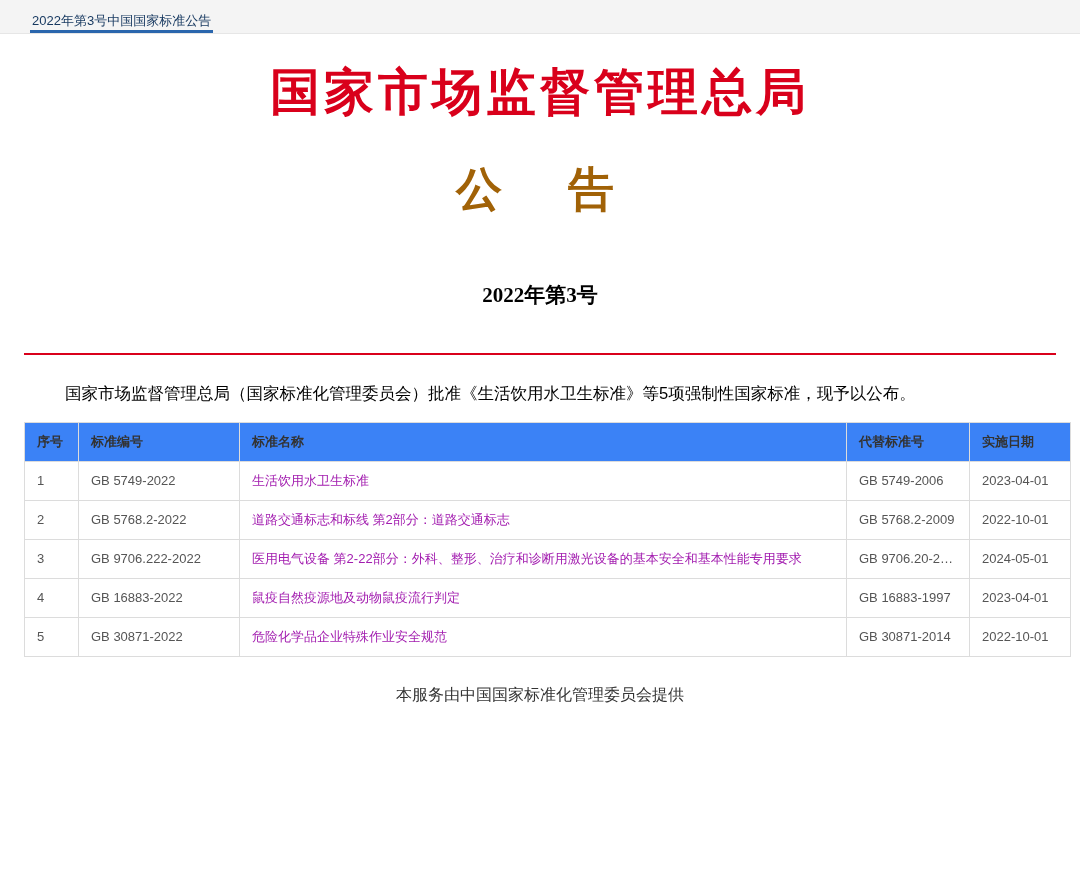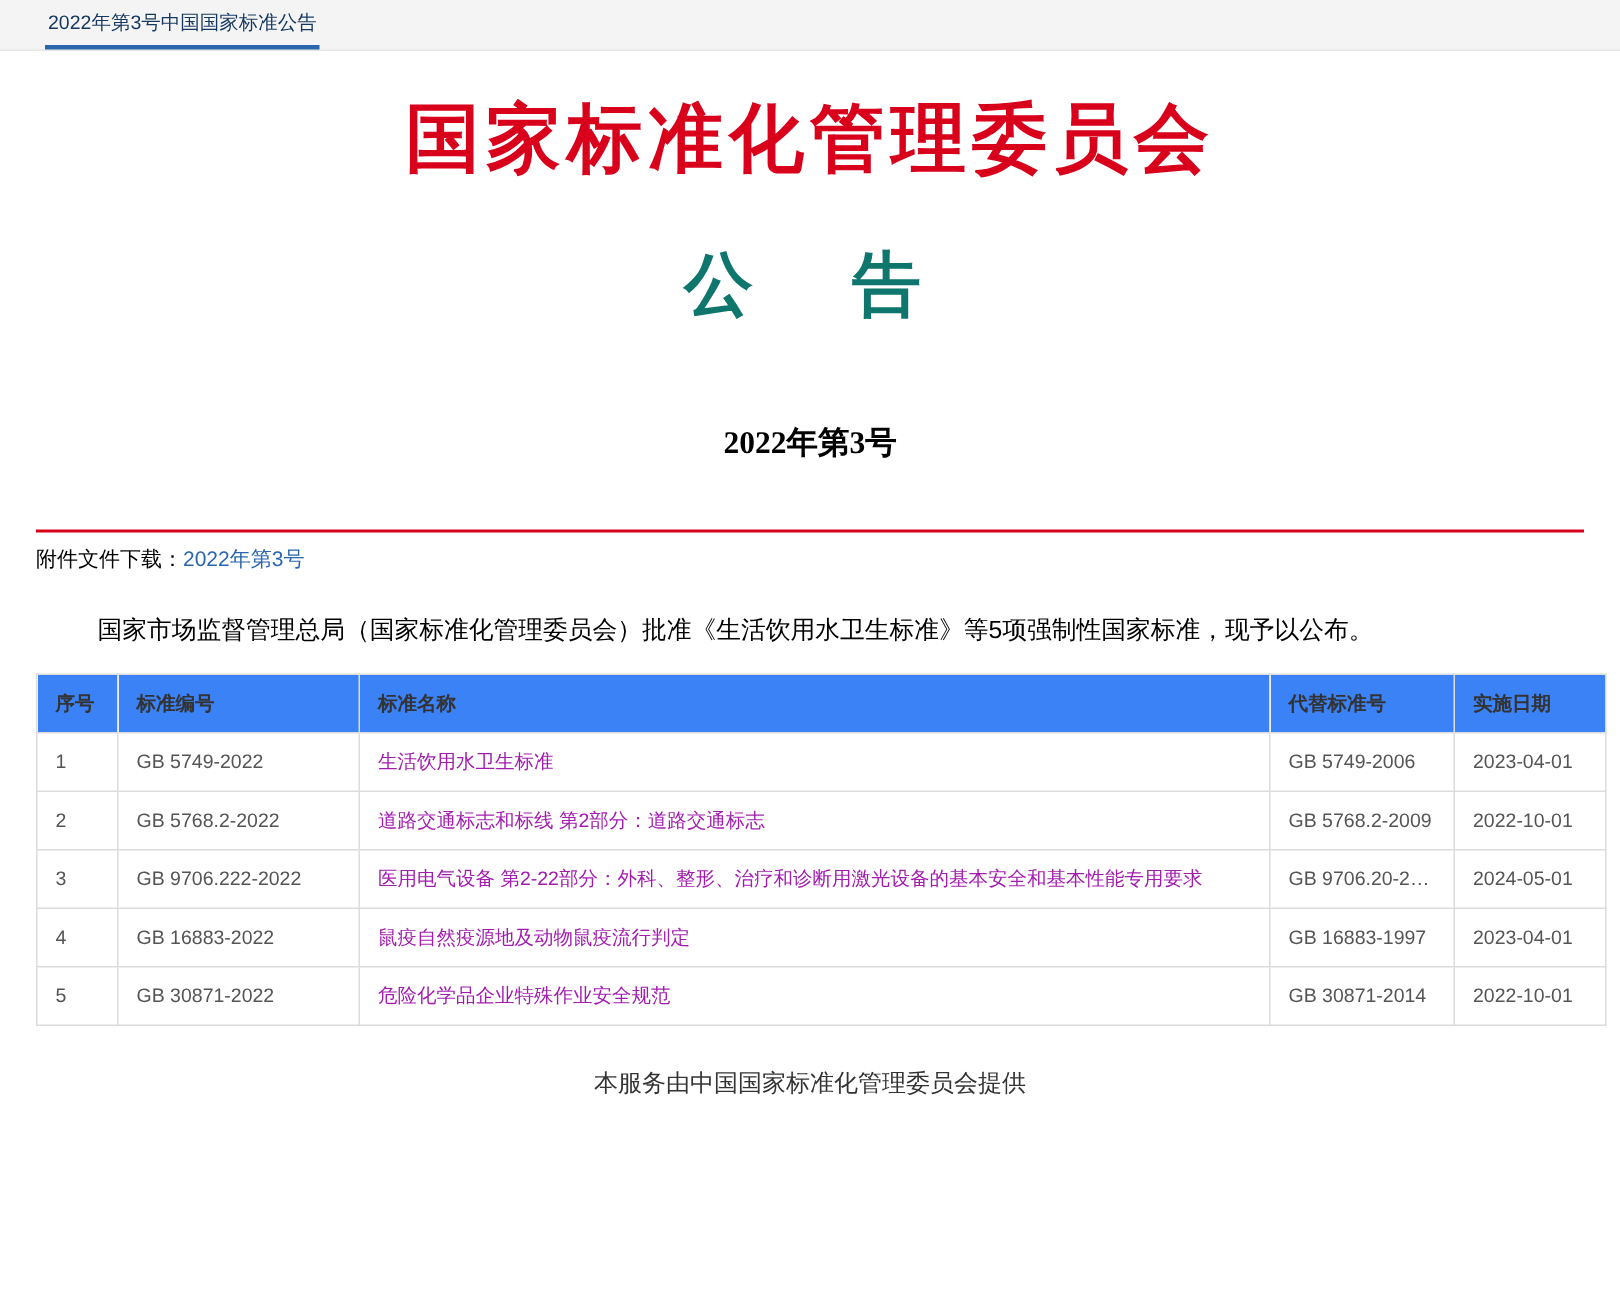--- a/index.html
+++ b/index.html
@@ -16,21 +16,21 @@
   .tabbar {
     height: 34px;
     background: #f4f4f4;
     border-bottom: 1px solid #e6e6e6;
     display: flex;
     align-items: stretch;
     padding-left: 30px;
   }
   .tab {
     display: inline-flex;
-    align-items: center;
+    align-items: flex-end;
     border-bottom: 3px solid #2a66ad;
     padding: 0 2px;
     cursor: pointer;
   }
   .tab-label {
     font-size: 13px;
     color: #15375f;
   }
 
   
@@ -40,21 +40,21 @@
     color: #d9001b;
     font-family: "Liberation Serif", "DejaVu Serif", serif;
     font-weight: bold;
     font-size: 50px;
     letter-spacing: 4px;
     line-height: 1.2;
   }
   .sub-title {
     margin-top: 40px;
     text-align: center;
-    color: #0f766e;
+    color: #a16207;
     font-family: "Liberation Serif", "DejaVu Serif", serif;
     font-weight: bold;
     font-size: 46px;
     letter-spacing: 10px;
     line-height: 1.2;
   }
   .issue-no {
     margin-top: 64px;
     text-align: center;
     color: #000;
@@ -142,29 +142,26 @@
 <body>
 
 <div class="page">
 
   <div class="tabbar">
     <div class="tab">
       <span class="tab-label">2022年第3号中国国家标准公告</span>
     </div>
   </div>
 
-  <h1 class="main-title">国家标准化管理委员会</h1>
+  <h1 class="main-title">国家市场监督管理总局</h1>
   <h2 class="sub-title">公　告</h2>
   <div class="issue-no">2022年第3号</div>
 
   <hr class="red-rule">
 
-  <div class="attachment-row">
-    <span class="attach-label">附件文件下载：</span><a class="attach-link" href="#">2022年第3号</a>
-  </div>
 
   <p class="notice-body">国家市场监督管理总局（国家标准化管理委员会）批准《生活饮用水卫生标准》等5项强制性国家标准，现予以公布。</p>
 
   <table class="std-table">
     <thead>
       <tr>
         <th class="col-seq">序号</th>
         <th class="col-code">标准编号</th>
         <th class="col-name">标准名称</th>
         <th class="col-replaces">代替标准号</th>

